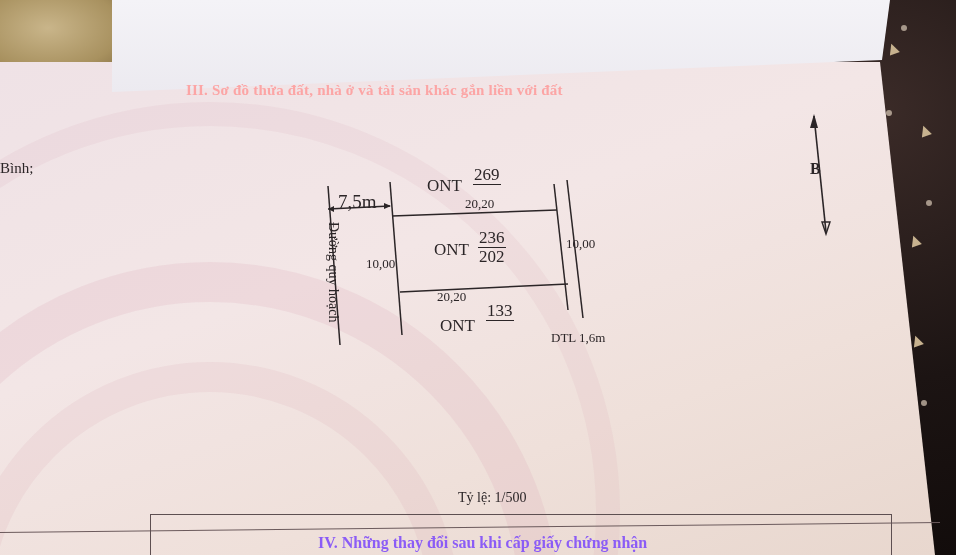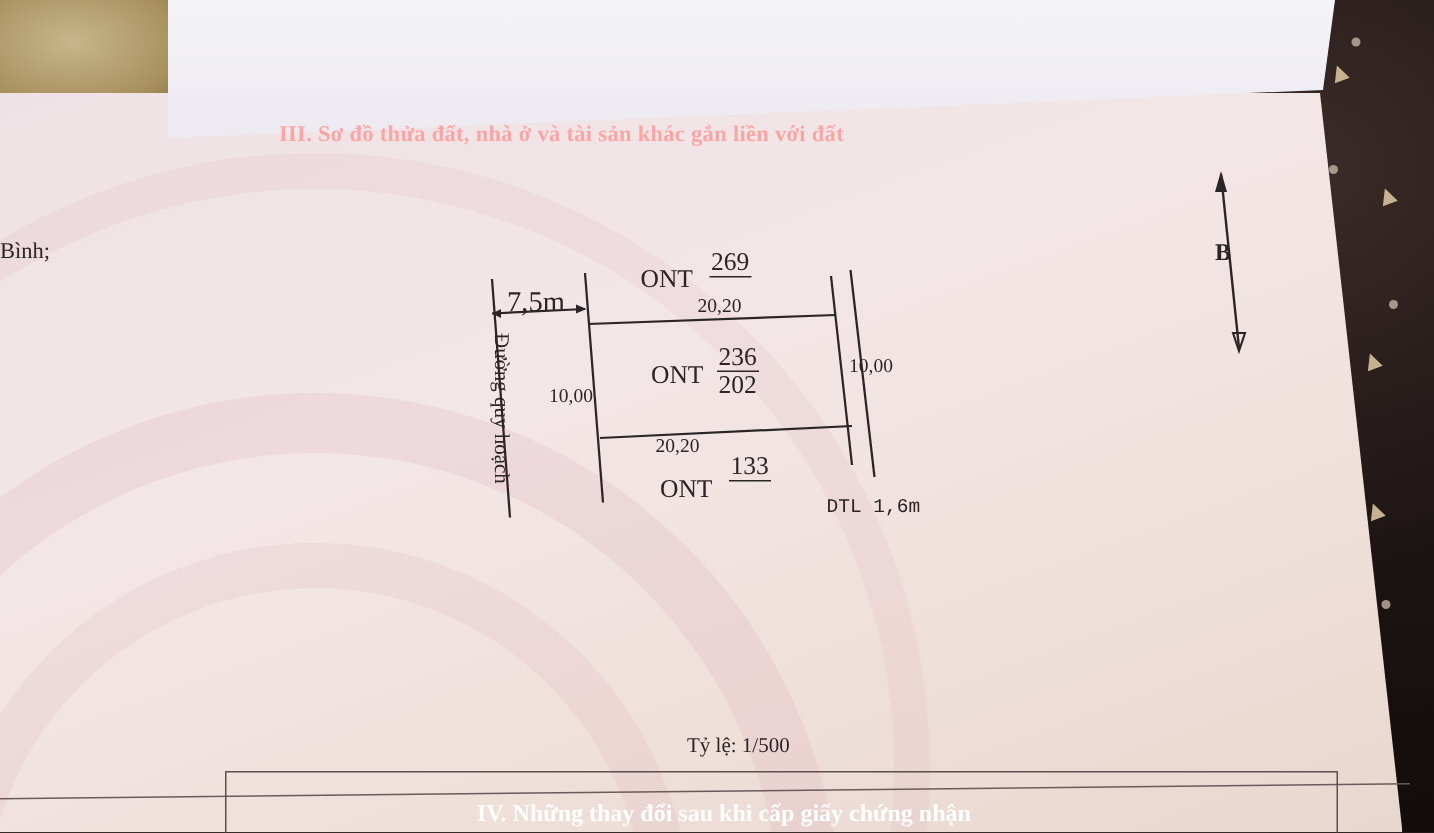--- a/index.html
+++ b/index.html
@@ -19,21 +19,21 @@
   .plan svg{position:absolute;left:0;top:0;}
   .lbl{position:absolute;color:#2b2527;font-size:13px;}
   .ont{font-size:17px;}
   .frac{position:absolute;font-size:17px;color:#2b2527;text-align:center;line-height:18px;}
   .frac .num{border-bottom:1.5px solid #2b2527;padding:0 1px;}
   .road{position:absolute;left:341px;top:222px;transform:rotate(90deg);transform-origin:left top;font-size:14px;color:#2b2527;white-space:nowrap;}
   .compass-label{position:absolute;left:810px;top:160px;font-weight:bold;font-size:16px;color:#2b2527;}
   .scale{position:absolute;left:458px;top:490px;font-size:14px;color:#2b2527;}
   .hr{position:absolute;left:0;top:527px;width:940px;height:1px;background:#6b5a5c;transform:rotate(-.6deg);}
   .sec4-box{position:absolute;left:150px;top:514px;width:740px;height:60px;border:1px solid #5d4f51;}
-  .sec4{position:absolute;left:318px;top:534px;font-size:16px;font-weight:bold;color:#ffffff;}
+  .sec4{position:absolute;left:318px;top:534px;font-size:16px;font-weight:bold;color:#8b5cf6;}
 </style>
 </head>
 <body>
 
 <div class="bg-top-left"></div>
 <div class="bg-right">
   <span class="tri" style="left:38px;top:38px;">▲</span>
   <span class="tri" style="left:20px;top:85px;">▲</span>
   <span class="tri" style="left:70px;top:120px;">▲</span>
   <span class="tri" style="left:20px;top:175px;">▲</span>
@@ -104,21 +104,21 @@
 
   <span class="lbl" style="left:366px;top:256px;">10,00</span>
   <span class="lbl" style="left:566px;top:236px;">10,00</span>
   <span class="lbl" style="left:437px;top:289px;">20,20</span>
 
   <span class="lbl ont" style="left:440px;top:316px;">ONT</span>
   <div class="frac" style="left:486px;top:302px;">
     <div class="num">133</div>
   </div>
 
-  <span class="lbl" style="left:551px;top:330px;font-family:Liberation Mono, monospace;">DTL 1,6m</span>
+  <span class="lbl" style="left:551px;top:330px;">DTL 1,6m</span>
 </div>
 
 <div class="compass-label">B</div>
 
 <div class="scale">Tỷ lệ: 1/500</div>
 <div class="hr"></div>
 <div class="sec4-box"></div>
 <div class="sec4">IV. Những thay đổi sau khi cấp giấy chứng nhận</div>
 
 </body></html>

